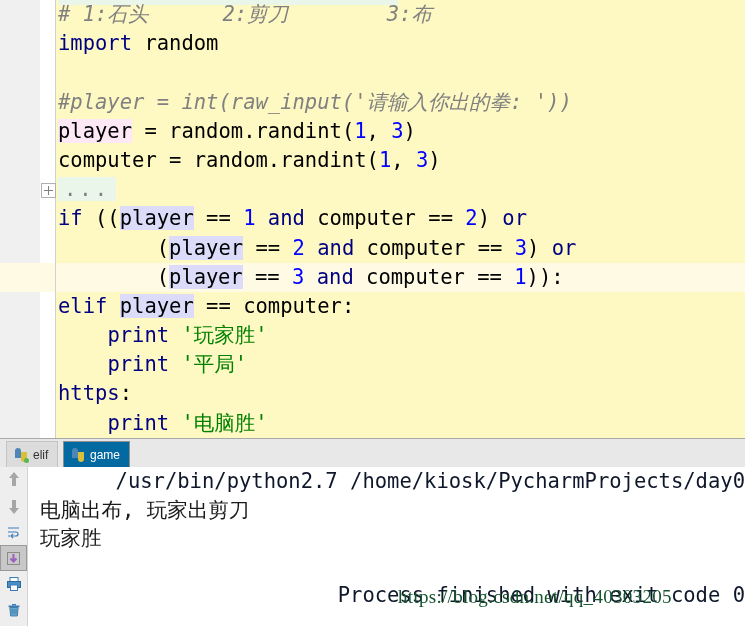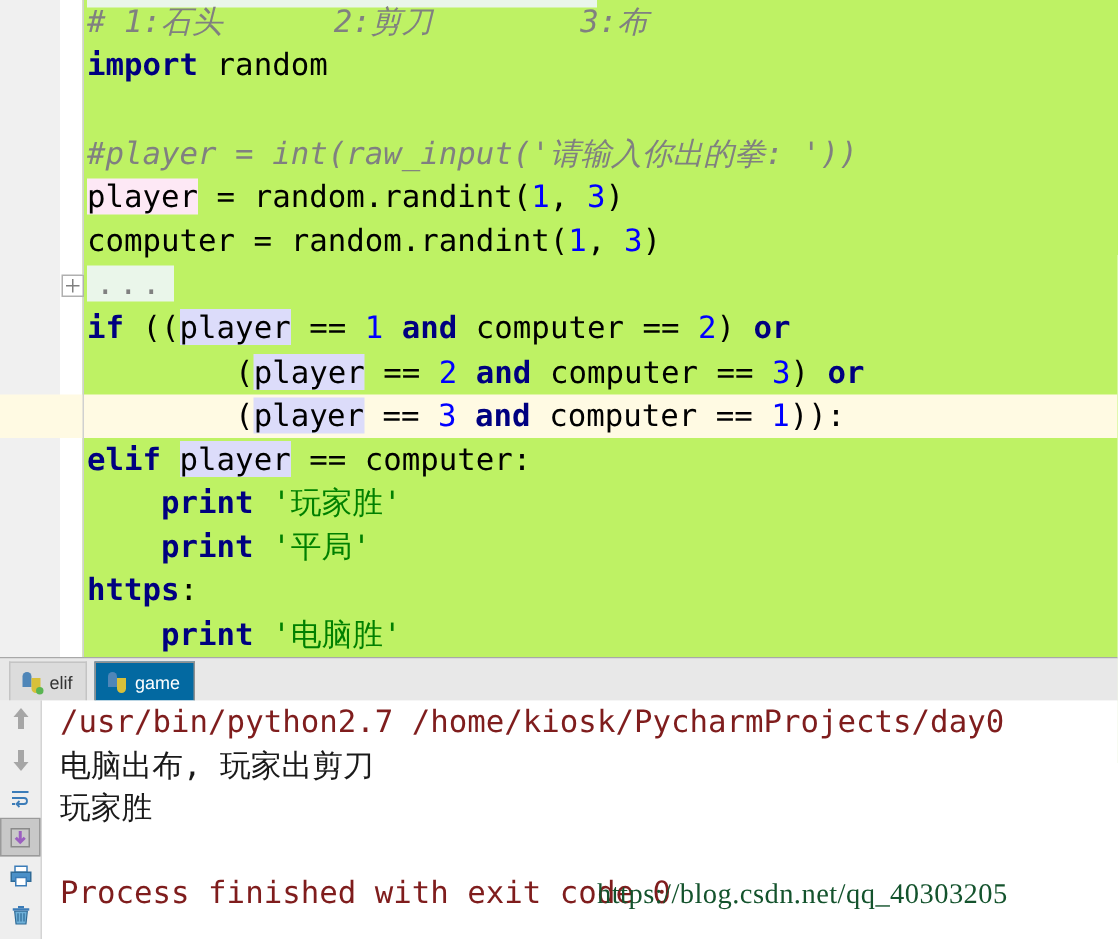--- a/index.html
+++ b/index.html
@@ -14,21 +14,21 @@
     font-family: "DejaVu Sans Mono", monospace;
     position: relative;
   }
 
   
   #editor {
     position: absolute;
     left: 0; top: 0;
     width: 745px;
     height: 438px;
-    background: #bef264;
+    background: #fef9c3;
     overflow: hidden;
   }
   
   .gutter {
     position: absolute;
     left: 0; top: 0;
     width: 40px;
     height: 438px;
     background: #f0f0f0;
     z-index: 1;
@@ -73,21 +73,21 @@
   .line.caret-line::before {
     content: "";
     position: absolute;
     left: -58px; top: 0;
     width: 58px; height: 100%;
     background: #fffae3;
     z-index: -1;
   }
 
   
-  .kw      { color: #000080; font-weight: bold; }
+  .kw      { color: #000080; font-weight: normal; }
   .num     { color: #0000ff; }
   .str     { color: #008000; }
   .cmt     { color: #808080; font-style: italic; }
   .plain   { color: #000000; }
 
   
   .hl-write { background: #fde8f5; }
   .hl-read  { background: #dcdcfa; }
 
   
@@ -265,21 +265,21 @@
     overflow: hidden;
   }
   .cline {
     height: 28.5px;
     line-height: 28.5px;
     font-size: 20.5px;
     white-space: pre;
     padding-left: 12px;
     font-family: "DejaVu Sans Mono", monospace;
   }
-  .cline.blue  { color: #7f1d1d; }
+  .cline.blue  { color: #0f172a; text-align: right; }
   .cline.black { color: #1a1a1a; }
 
   .watermark {
     position: absolute;
     left: 398px; top: 586px;
     font-family: "Liberation Serif", serif;
     font-size: 19px;
     color: #14532d;
     white-space: pre;
     z-index: 9;

